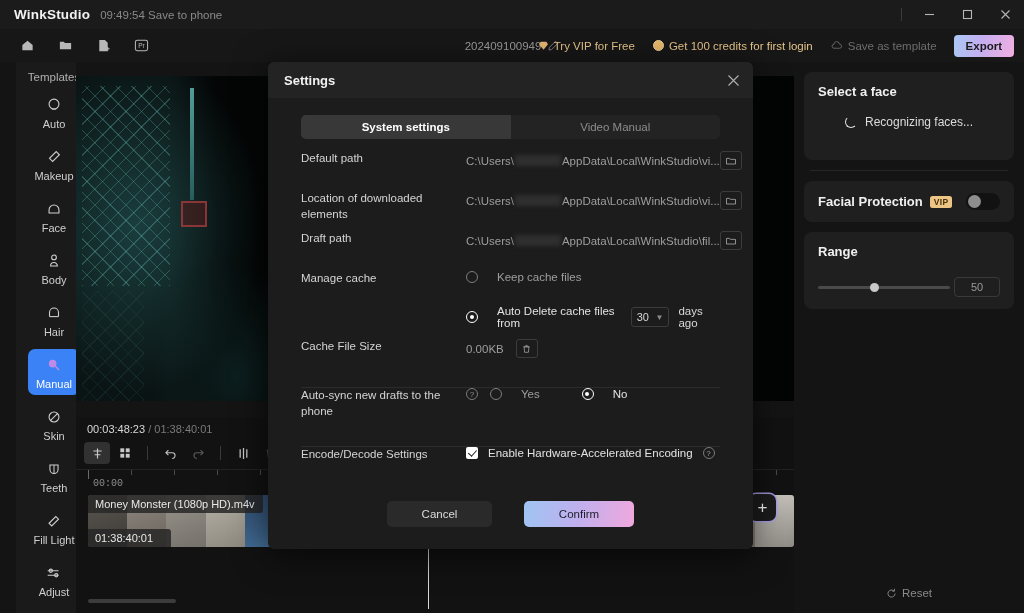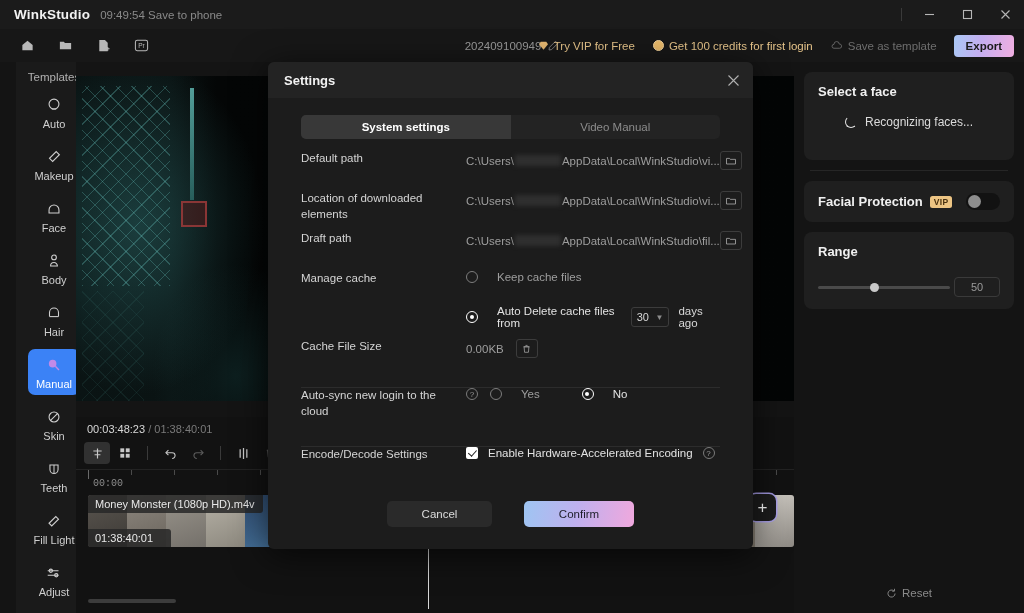--- a/index.html
+++ b/index.html
@@ -660,21 +660,21 @@
                 <path d="M4.5 5.5h7l-.7 8h-5.6z" fill="none" stroke="currentColor" stroke-width="1.1"></path>
                 <path d="M3.5 5.5h9M6.5 3.5h3" stroke="currentColor" stroke-width="1.1"></path>
               </svg>
           </span>
         </div>
       </div>
 
       <div class="sep"></div>
 
       <div class="frow" style="min-height:52px">
-        <div class="flabel">Auto-sync new login to the cloud</div>
+        <div class="flabel">Auto-sync new drafts to the phone</div>
         <div class="fval" style="gap:12px">
           <span class="qmark">?</span>
           <div class="opt">
             <span class="radio"></span>
             <span>Yes</span>
           </div>
           <div class="opt on" style="margin-left:30px">
             <span class="radio on"></span>
             <span>No</span>
           </div>

